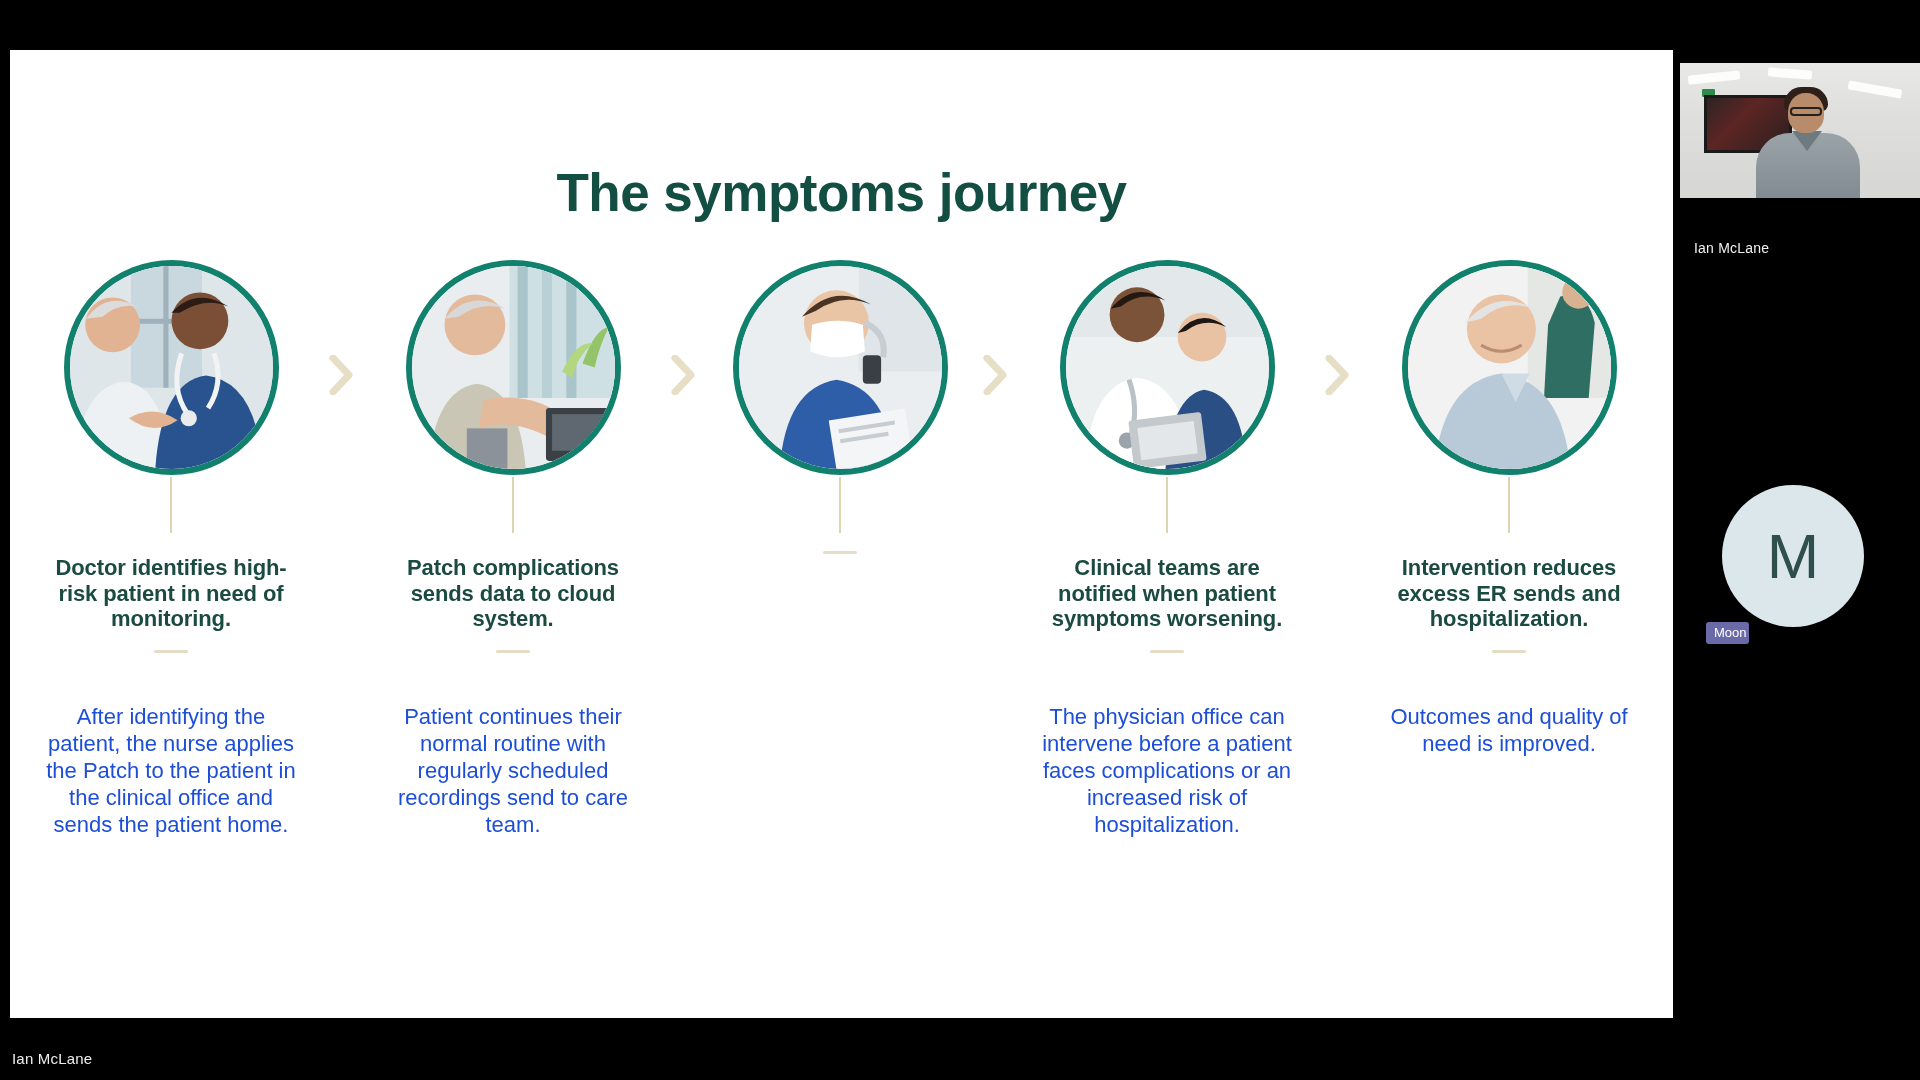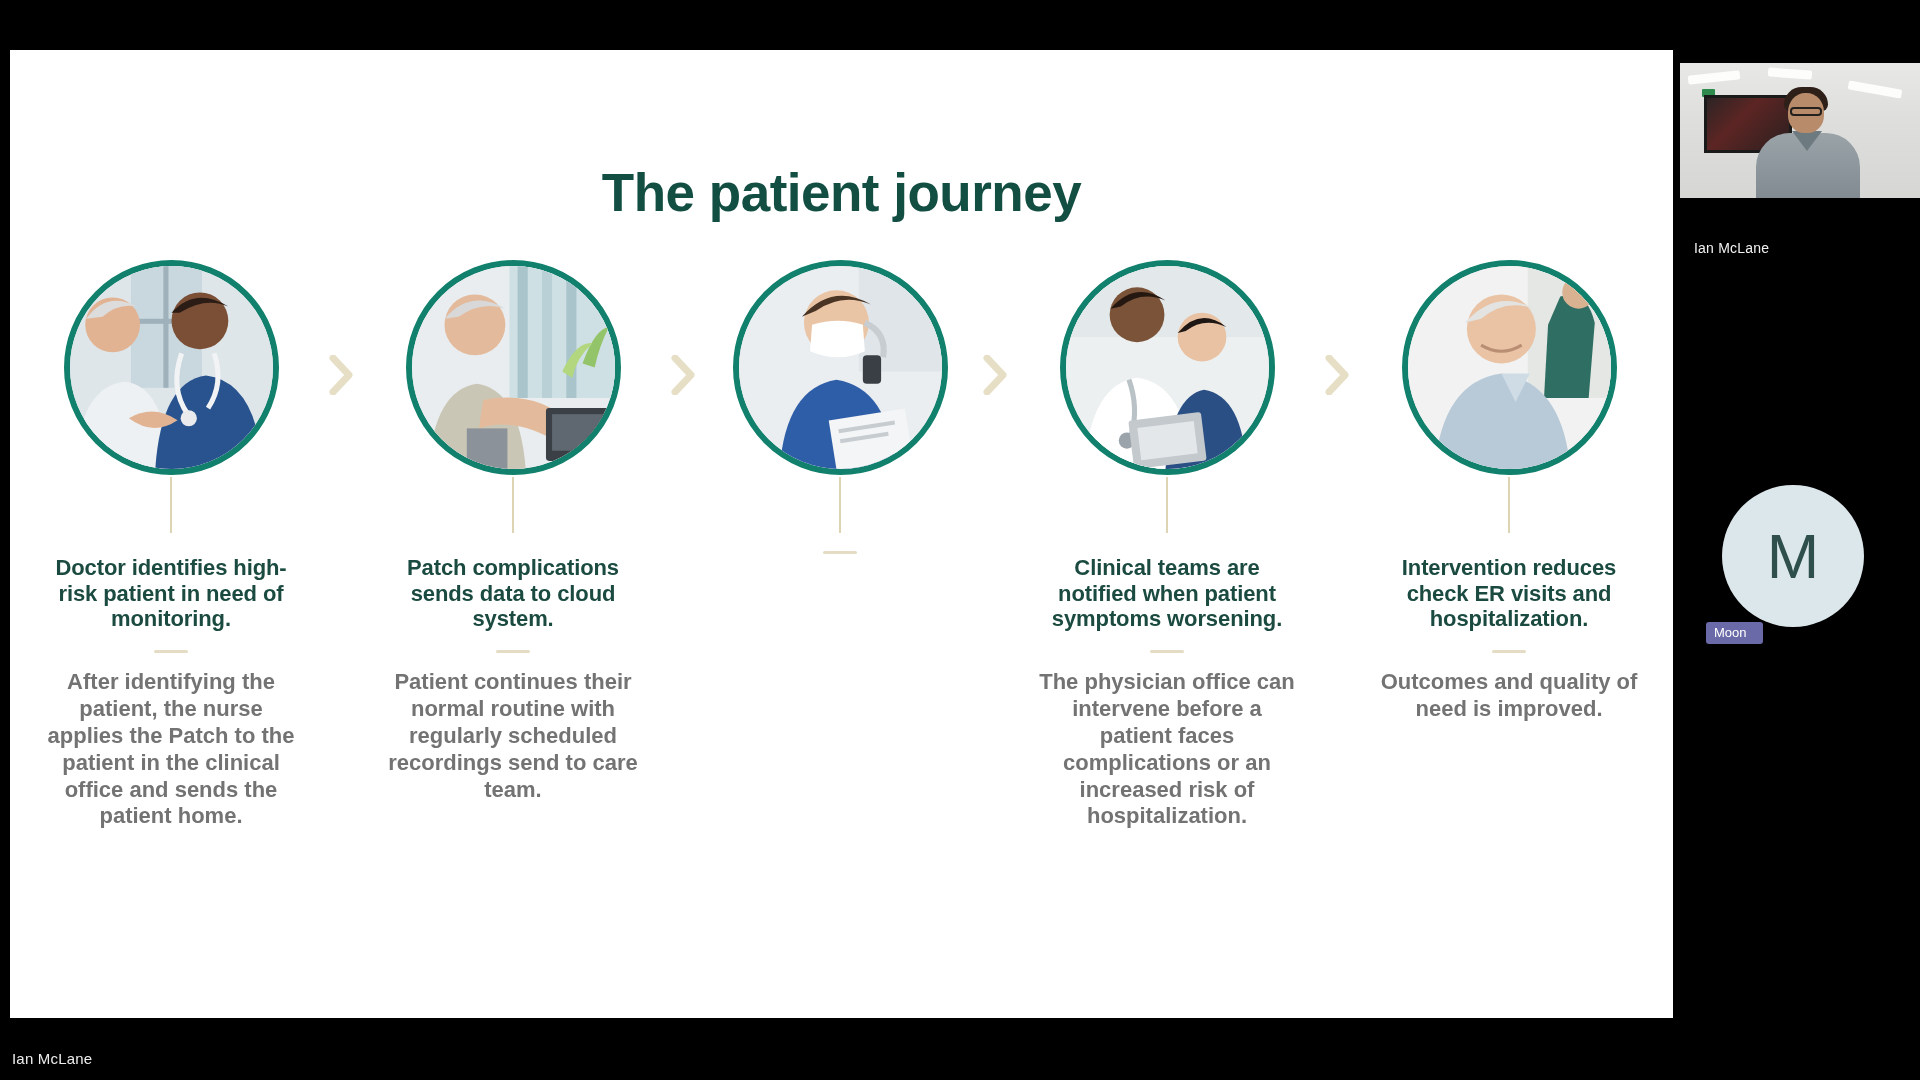--- a/index.html
+++ b/index.html
@@ -65,24 +65,25 @@
     letter-spacing: -0.1px;
     width: 260px;
   }
   .rule {
     width: 34px; height: 3px; background: #e4dcc4;
     margin: 18px auto 16px auto; border-radius: 2px;
   }
   .step-body {
     text-align: center;
     font-size: 22px;
-    font-weight: 700;
+    font-weight: 400;
     line-height: 1.22;
-    color: #737373;
+    color: #1d4ed8;
     width: 262px;
+    margin-top: 35px;
   }
 
   
   .chev {
     position: absolute; top: 95px;
     width: 26px; height: 40px;
   }
   .chev svg { display: block; }
 
   
@@ -143,38 +144,38 @@
     position: absolute; left: 42px; top: 0;
     width: 142px; height: 142px; border-radius: 50%;
     background: #dce7ec;
     display: flex; align-items: center; justify-content: center;
     color: #2e4f4b; font-size: 63px; font-weight: 400;
     font-family: "Liberation Sans", sans-serif;
   }
   .name-badge {
     position: absolute; left: 26px; top: 137px;
     background: #6b6aa8; color: #fff;
-    font-size: 13px; padding: 3px 16px 4px 8px; border-radius: 3px;
+    font-size: 13px; padding: 3px 2px 4px 8px; border-radius: 3px;
   }
 
   
   .presenter-label {
     position: absolute; left: 12px; bottom: 13px;
     color: #ededed; font-size: 15px; letter-spacing: 0.2px;
   }
 </style>
 </head>
 <body>
 
 <div class="screen">
 
   <div class="share-stage">
     <div class="slide">
 
-      <div class="slide-title">The patient journey</div>
+      <div class="slide-title">The symptoms journey</div>
 
       <div class="journey">
 
         <div class="step">
           <div class="circle-wrap">
             <div class="circle">
               <svg class="photo" viewBox="0 0 200 200" preserveAspectRatio="xMidYMid slice">
                 <rect width="200" height="200" fill="#dfe6ea"></rect>
                 <rect x="60" y="0" width="70" height="120" fill="#c9d7de"></rect>
                 <rect x="92" y="0" width="5" height="120" fill="#9fb1bb"></rect>
@@ -308,21 +309,21 @@
                 <circle cx="168" cy="26" r="16" fill="#d9b291"></circle>
                 <circle cx="92" cy="62" r="34" fill="#e9c3a4"></circle>
                 <path d="M56 56 q32 -36 72 -12 q-30 -14 -56 8z" fill="#e3e3e1"></path>
                 <path d="M72 78 q20 12 40 0" stroke="#b98e72" stroke-width="3" fill="none"></path>
                 <path d="M26 200 q8 -86 66 -94 q60 8 68 94z" fill="#b8c9d8"></path>
                 <path d="M92 106 l14 28 l14 -28" fill="#cfdce6"></path>
               </svg>
             </div>
           </div>
           <div class="stem"></div>
-          <div class="step-head">Intervention reduces check ER visits and hospitalization.</div>
+          <div class="step-head">Intervention reduces excess ER sends and hospitalization.</div>
           <div class="rule"></div>
           <div class="step-body">Outcomes and quality of need is improved.</div>
         </div>
 
       </div>
     </div>
   </div>
 
   <div class="rail">
 

